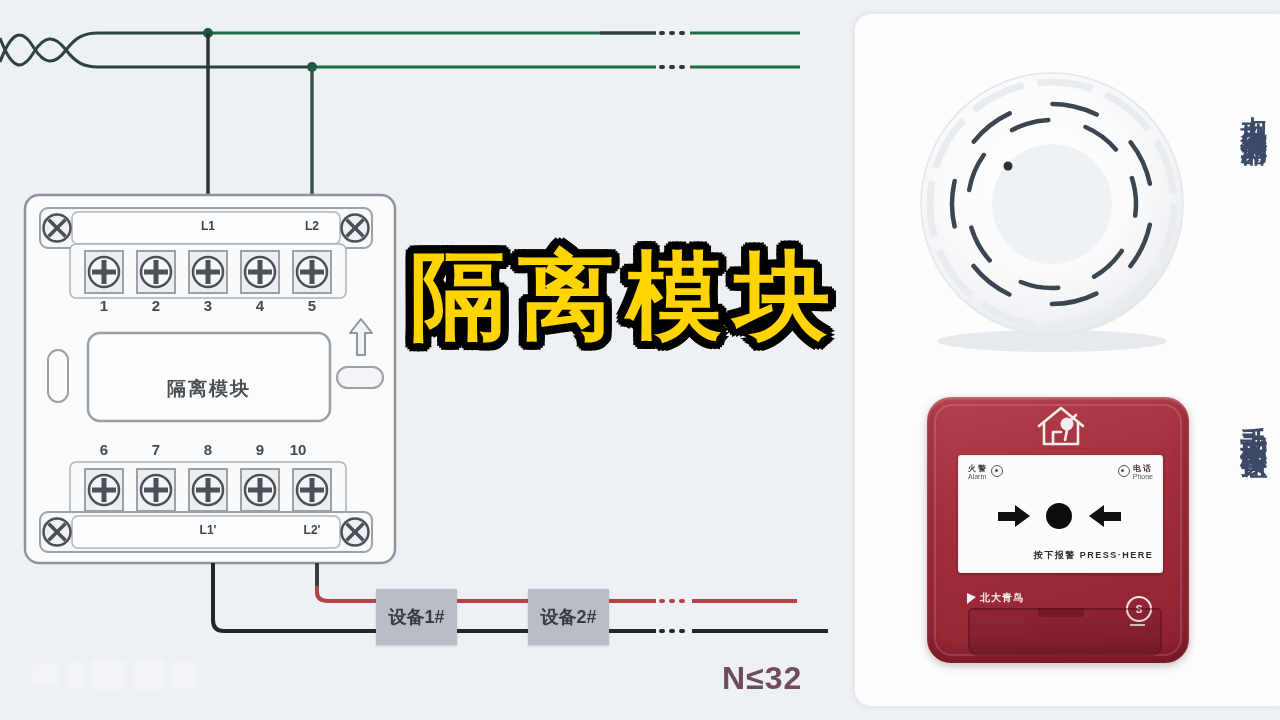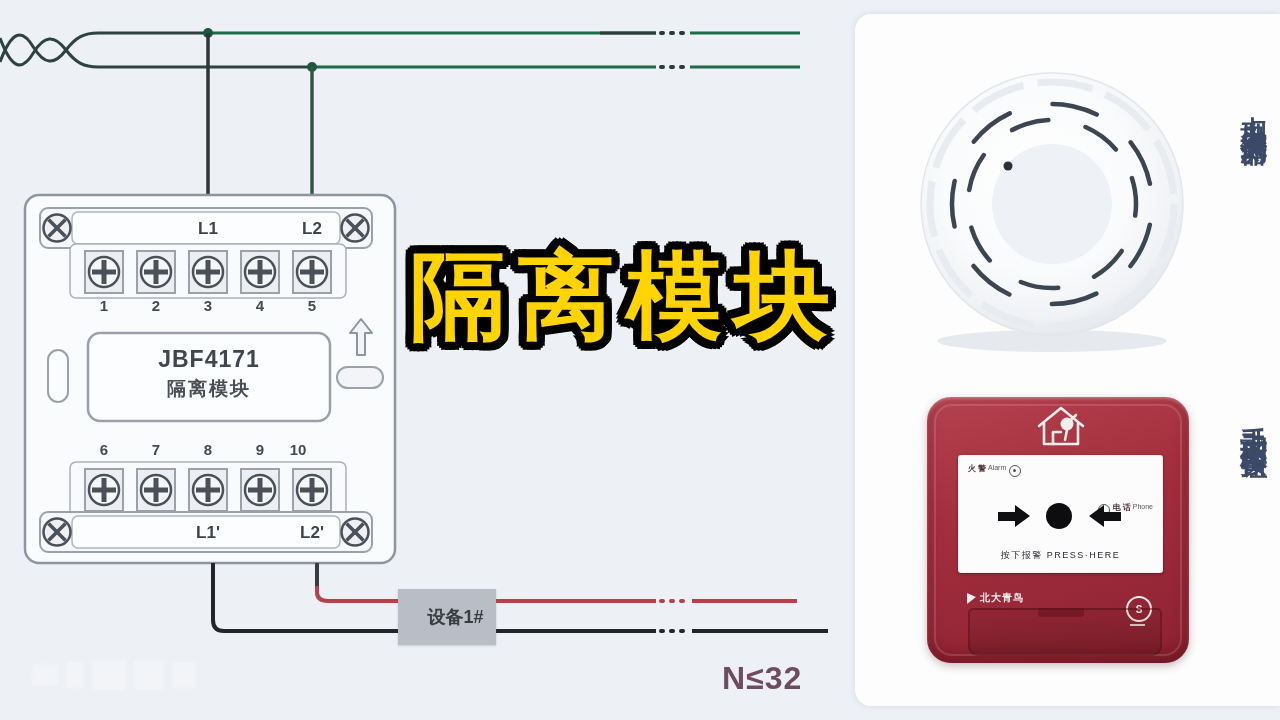--- a/index.html
+++ b/index.html
@@ -6,21 +6,21 @@
   .stage{position:relative;width:1280px;height:720px;background:#edf0f5;overflow:hidden;
          font-family:"Liberation Sans",sans-serif;}
   .abs{position:absolute;}
   
   .right-panel{left:855px;top:14px;width:425px;height:692px;background:#fdfdfe;
     border-radius:16px 0 0 16px;box-shadow:0 0 6px rgba(120,130,150,.18);}
   
   .artsvg{left:0;top:0;pointer-events:none;}
   
   .dg{color:#3f444a;}
-  .tlabel{width:44px;text-align:center;font-size:17px;font-weight:600;}
+  .tlabel{width:44px;text-align:center;font-size:12px;font-weight:600;}
   .tnum{width:36px;text-align:center;font-size:15px;font-weight:600;color:#454a51;}
   .model{left:88px;top:346px;width:242px;text-align:center;font-size:23px;font-weight:700;color:#41464d;letter-spacing:1px;}
   .mname{left:88px;top:376px;width:242px;text-align:center;font-size:19px;font-weight:600;color:#4a4f56;letter-spacing:2px;}
   
   .devbox{top:589px;width:81px;height:56px;background:#b8bdc6;display:flex;align-items:center;justify-content:center;
     font-size:18px;font-weight:700;color:#383d44;box-shadow:0 1px 2px rgba(80,90,110,.25);}
   .nlimit{left:722px;top:660px;width:110px;font-size:32px;font-weight:700;color:#6e4b5f;letter-spacing:1px;}
   
   .ytitle{color:#ffd400;font-weight:900;font-size:96px;line-height:1.04;letter-spacing:12px;white-space:nowrap;
     text-shadow:
@@ -36,35 +36,35 @@
   .vlabel.cp{left:1240px;top:404px;}
   
   .callpoint{left:927px;top:397px;width:262px;height:266px;border-radius:24px;
     background:linear-gradient(165deg,#b5424f 0%,#a42f3d 38%,#952636 78%,#8c2231 100%);
     box-shadow:0 3px 8px rgba(70,25,35,.28), inset 0 2px 3px rgba(255,255,255,.28), inset 0 -9px 16px rgba(70,0,12,.35);}
   .cp-bevel{left:7px;top:7px;width:244px;height:248px;border:2px solid rgba(255,255,255,.14);border-radius:18px;}
   .cp-house{left:104px;top:5px;width:60px;height:48px;}
   .cp-panel{left:31px;top:58px;width:205px;height:118px;background:#fcfcfd;border-radius:3px;
     box-shadow:0 1px 3px rgba(60,10,18,.5), inset 0 0 2px rgba(0,0,0,.15);}
   .cp-grp{display:flex;gap:3px;align-items:flex-start;}
-  .cp-grp .txt{display:flex;flex-direction:row;line-height:1.15;}
+  .cp-grp .txt{display:flex;flex-direction:column;line-height:1.15;}
   .cp-cn{font-size:8px;font-weight:700;color:#4a3136;letter-spacing:2px;}
   .cp-en{font-size:7px;color:#555;}
   .cp-ico{width:10px;height:10px;border:1.5px solid #555;border-radius:50%;margin-top:1px;position:relative;}
   .cp-ico::after{content:"";position:absolute;left:2.5px;top:2.5px;width:3px;height:3px;background:#555;border-radius:50%;}
   .cp-alarm{left:10px;top:9px;}
-  .cp-phone{right:10px;top:9px;flex-direction:row-reverse;margin-top:39px;}
+  .cp-phone{right:10px;top:9px;flex-direction:row-reverse;}
   .cp-dot{left:88px;top:48px;width:26px;height:26px;border-radius:50%;background:#0d0d0f;}
   .arrow{display:flex;align-items:center;}
   .arrow .bar{width:17px;height:9px;background:#101012;}
   .arrow .tri-r{width:0;height:0;border-left:15px solid #101012;border-top:11px solid transparent;border-bottom:11px solid transparent;}
   .arrow .tri-l{width:0;height:0;border-right:15px solid #101012;border-top:11px solid transparent;border-bottom:11px solid transparent;}
   .arrow.right{left:40px;top:50px;}
   .arrow.left{left:131px;top:50px;}
-  .cp-press{left:0;top:94px;width:205px;text-align:center;font-size:9px;font-weight:400;color:#2b2b30;letter-spacing:1.5px;}
+  .cp-press{left:0;top:94px;width:205px;text-align:center;font-size:9px;font-weight:700;color:#2b2b30;letter-spacing:1.5px;padding-left:33px;}
   .cp-brand{left:40px;top:194px;display:flex;align-items:center;gap:4px;color:#f4eef0;font-size:10px;font-weight:700;letter-spacing:1px;}
   .cp-bird{width:0;height:0;border-left:9px solid #f4eef0;border-top:4px solid transparent;border-bottom:7px solid transparent;}
   .cp-cert{left:199px;top:199px;width:22px;height:22px;border:2px solid #f1e9ea;border-radius:50%;
     display:flex;align-items:center;justify-content:center;font-size:10px;font-weight:700;color:#f1e9ea;}
   .cp-cert-dash{left:203px;top:227px;width:15px;height:2px;background:#f1e9ea;opacity:.85;}
   .cp-flap{left:41px;top:211px;width:190px;height:44px;border:2px solid rgba(90,12,24,.45);
     border-radius:5px 5px 10px 10px;background:linear-gradient(rgba(0,0,0,.05),rgba(0,0,0,.14));}
   .cp-notch{left:68px;top:-2px;width:46px;height:9px;background:rgba(84,10,22,.4);border-radius:0 0 3px 3px;}
   
   .watermark{left:32px;top:652px;width:165px;height:46px;opacity:.5;filter:blur(1px);display:flex;gap:8px;align-items:center;}
@@ -180,24 +180,24 @@
   <div class="abs tnum" style="left:190px;top:297px;">3</div>
   <div class="abs tnum" style="left:242px;top:297px;">4</div>
   <div class="abs tnum" style="left:294px;top:297px;">5</div>
 
   <div class="abs tnum" style="left:86px;top:441px;">6</div>
   <div class="abs tnum" style="left:138px;top:441px;">7</div>
   <div class="abs tnum" style="left:190px;top:441px;">8</div>
   <div class="abs tnum" style="left:242px;top:441px;">9</div>
   <div class="abs tnum" style="left:280px;top:441px;">10</div>
 
-  <div class="abs model">JBF4171</div>
   <div class="abs mname">隔离模块</div>
 
-  <div class="abs devbox" style="left:398px;padding-left:17px;">设备1#</div>
+  <div class="abs devbox" style="left:376px;">设备1#</div>
+  <div class="abs devbox" style="left:528px;">设备2#</div>
   <div class="abs nlimit">N≤32</div>
 
   <div class="abs ytitle l1">隔离模块</div>
 
   <div class="abs vlabel det">点型火灾探测器</div>
   <div class="abs vlabel cp">手动火灾报警按钮</div>
 
   <div class="abs callpoint">
     <div class="abs cp-bevel"></div>
     <svg class="abs cp-house" viewBox="0 0 60 48" fill="none" stroke="#f3edee" stroke-width="2.6" stroke-linejoin="round" stroke-linecap="round">

